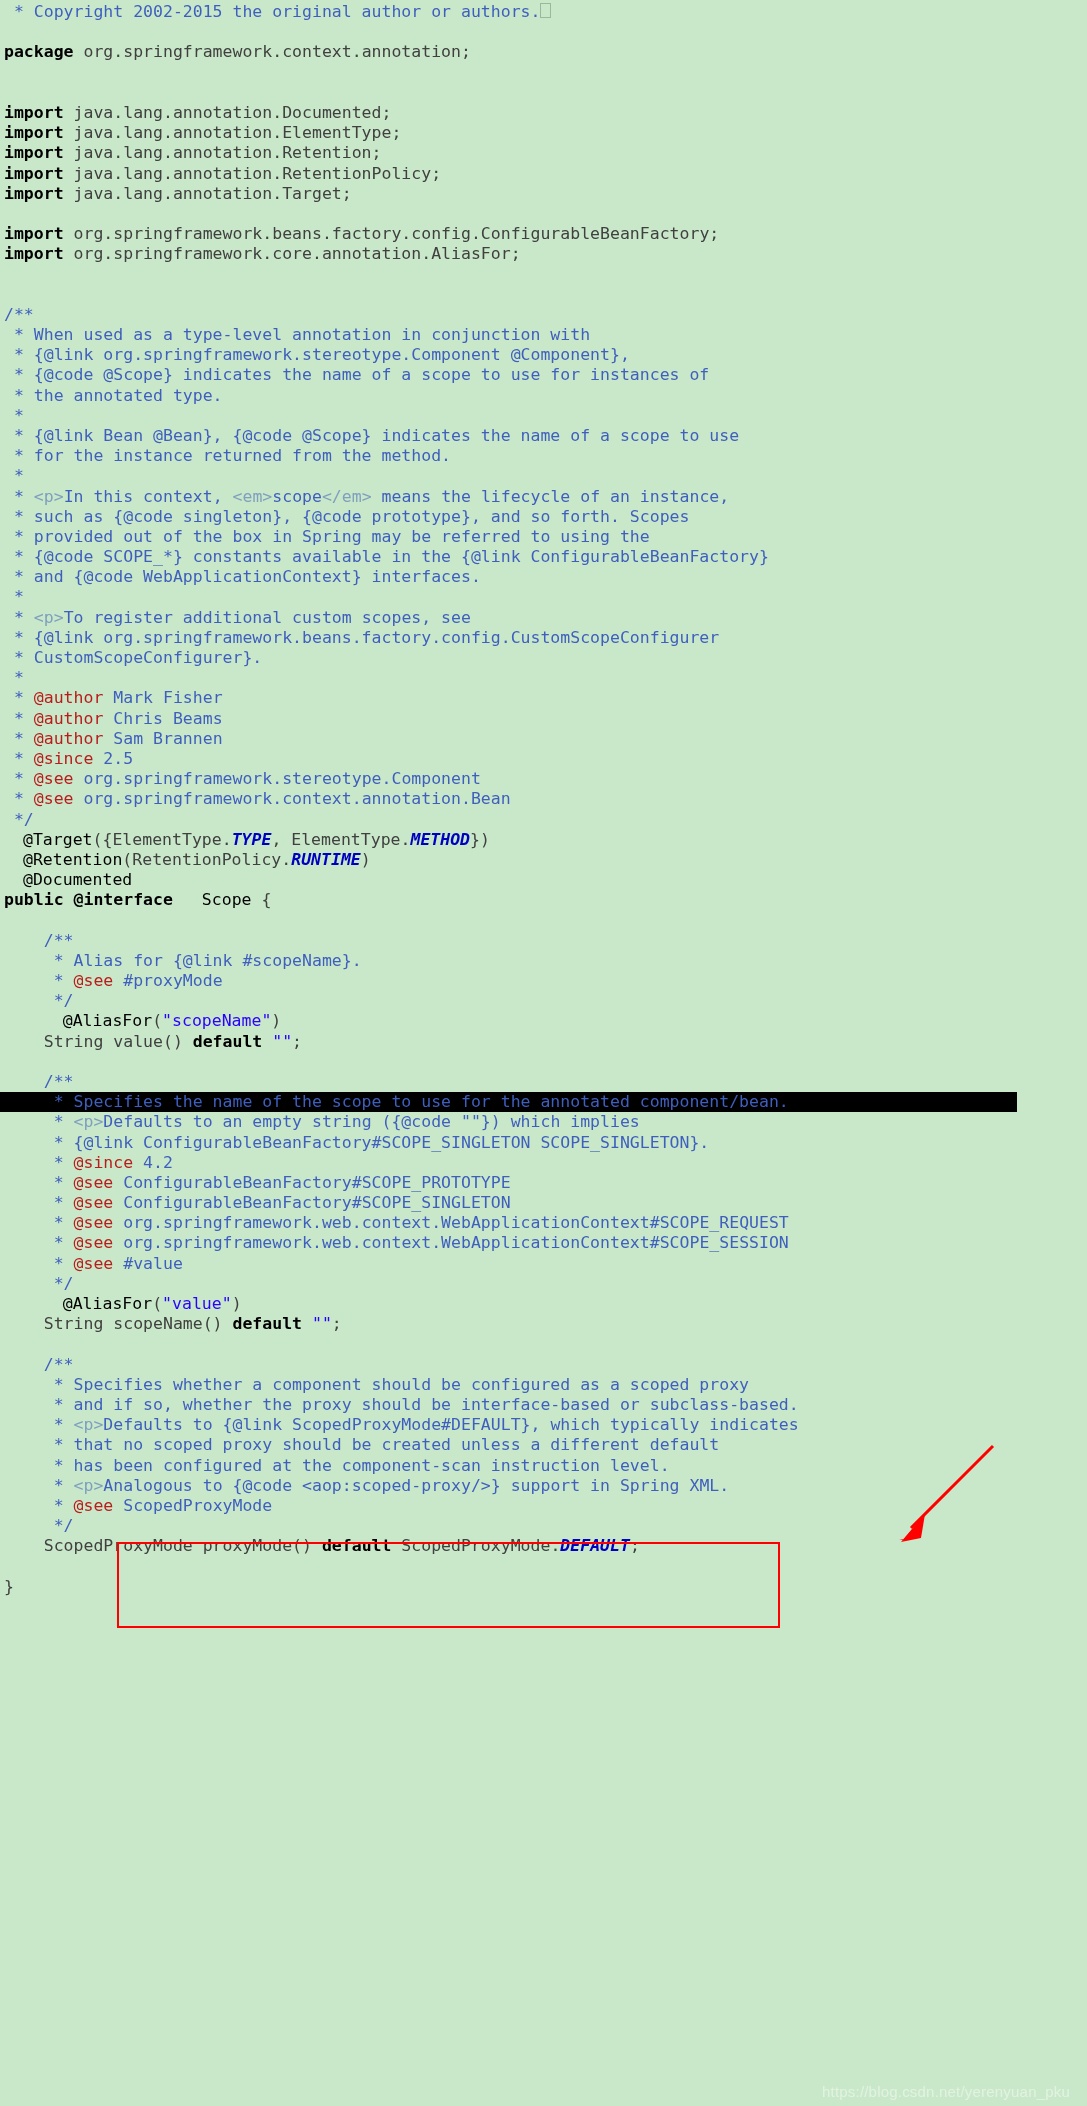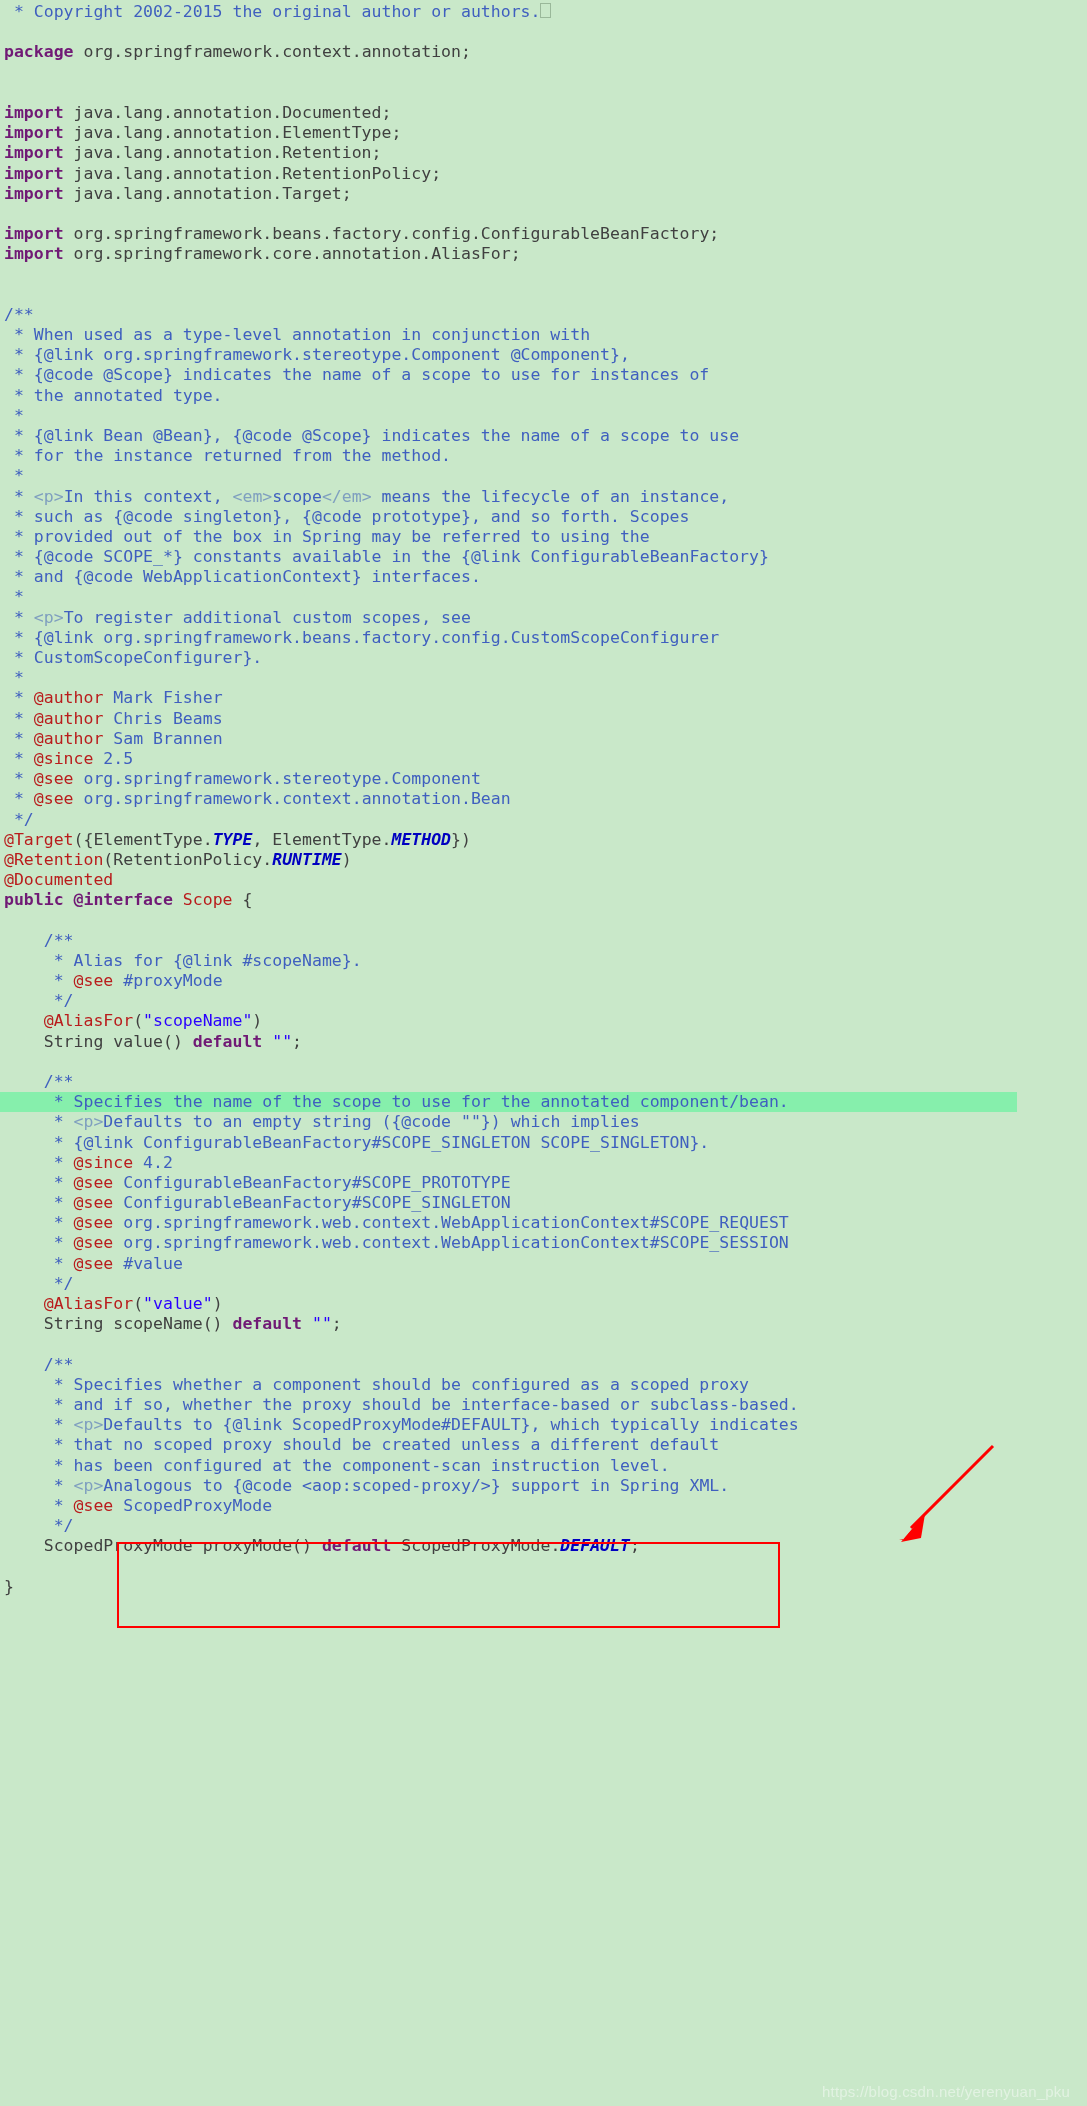--- a/index.html
+++ b/index.html
@@ -25,29 +25,29 @@
     padding-top: 2px;
   }
   .line {
     height: 20.2px;
     white-space: pre;
     padding-left: 4px;
     box-sizing: border-box;
     color: #000000;
   }
   .line.hl {
-    background: #86efac;
+    background: #000000;
   }
 
   
-  .kw       { color: #701a75; font-weight: bold; }
+  .kw       { color: #000000; font-weight: bold; }
   .cm       { color: #3f5fbf; }
   .cmtag    { color: #b91c1c; }
   .cmhtml   { color: #7f9fbf; }
-  .ann      { color: #b91c1c; }
+  .ann      { color: #000000; margin-left: 19px; }
   .str      { color: #2a00ff; }
   .cst      { color: #0000c0; font-style: italic; font-weight: bold; }
   .pl       { color: #404040; }
 
   
   #redbox {
     position: absolute;
     left: 117px;
     top: 1542px;
     width: 663px;

